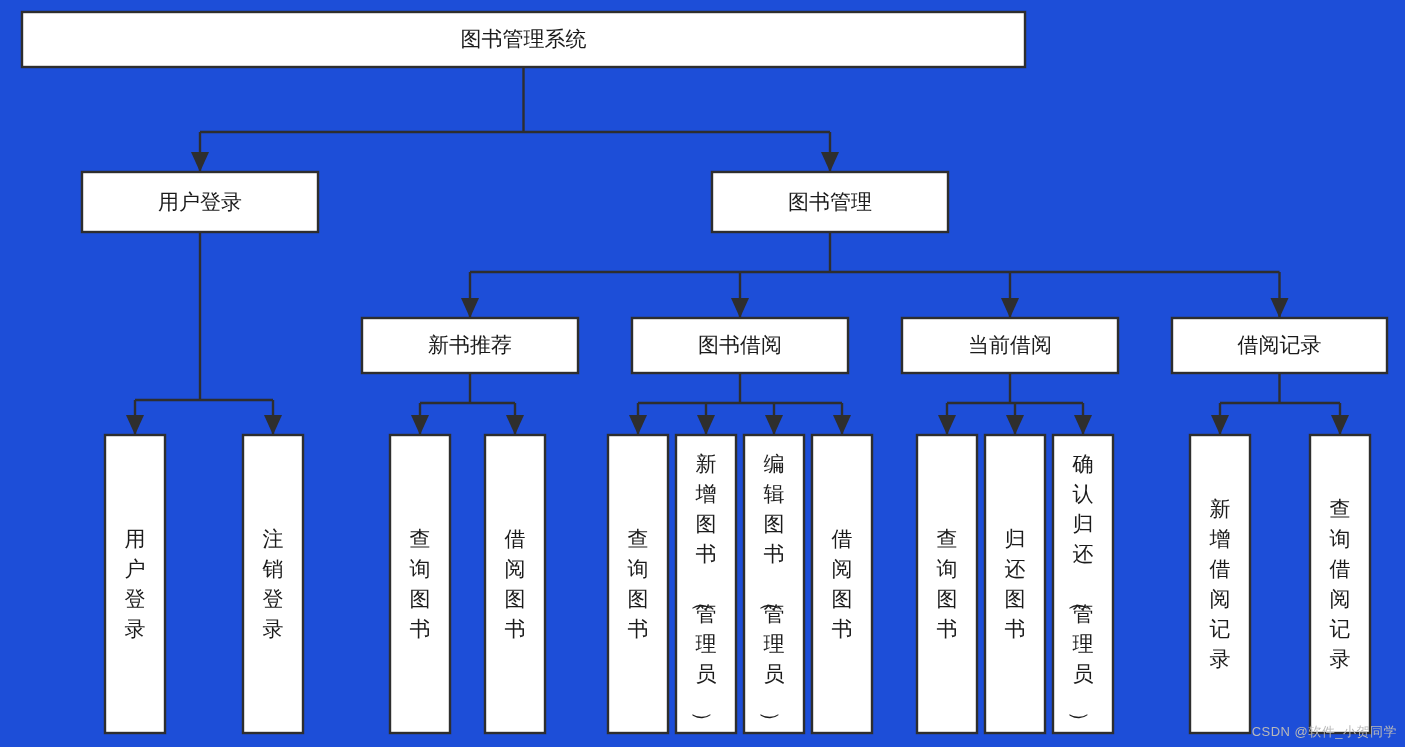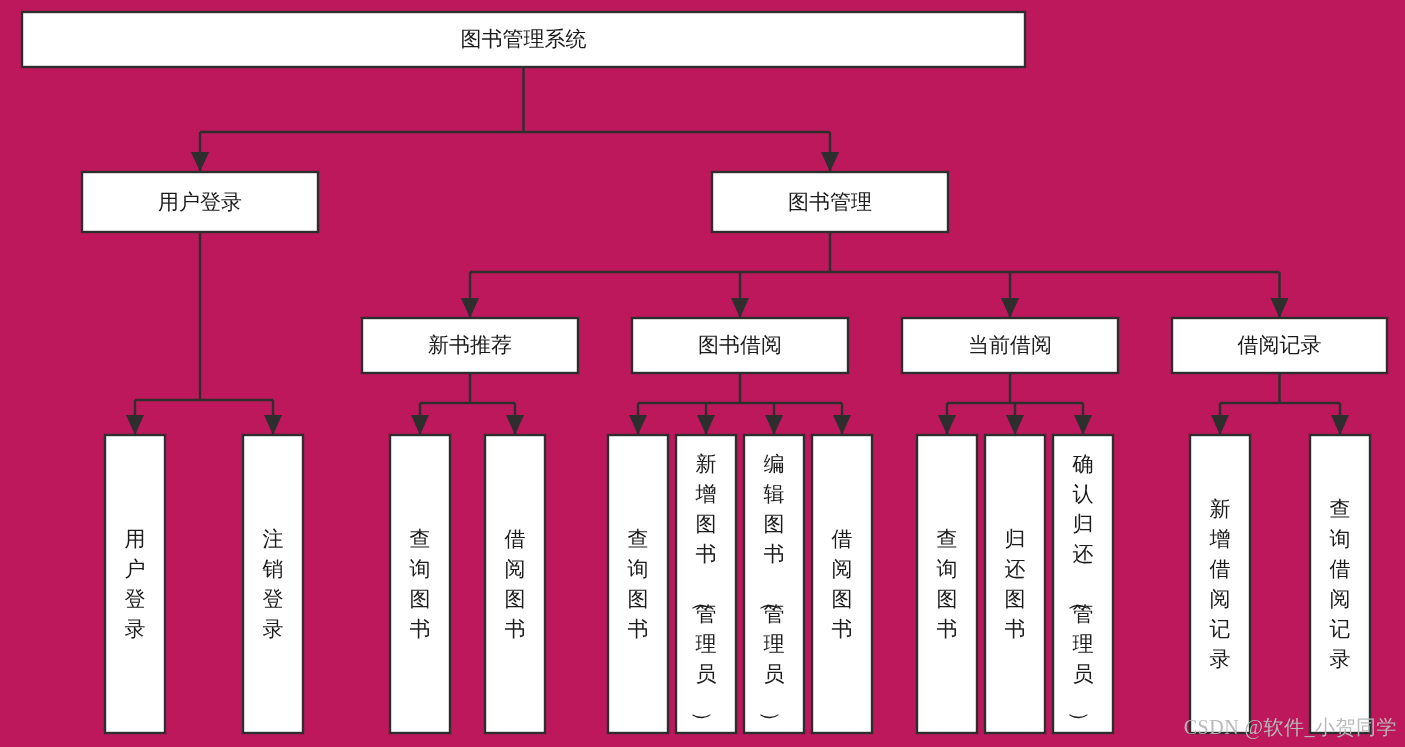--- a/index.html
+++ b/index.html
@@ -10,21 +10,21 @@
   body {
     width: 1405px;
     height: 747px;
     font-family: "Liberation Sans", "DejaVu Sans", sans-serif;
     overflow: hidden;
   }
   #diagram-root {
     position: relative;
     width: 1405px;
     height: 747px;
-    background: #be185d;
+    background: #1d4ed8;
   }
   svg.diagram {
     position: absolute;
     top: 0;
     left: 0;
     width: 1405px;
     height: 747px;
     display: block;
   }
   .node-box {
@@ -54,22 +54,22 @@
     font-family: "Liberation Sans", "DejaVu Sans", sans-serif;
     font-size: 21px;
     fill: #1b1b1b;
     text-anchor: middle;
     white-space: pre;
   }
   .watermark {
     position: absolute;
     right: 8px;
     bottom: 6px;
-    font-family: Liberation Serif, serif;
-    font-size: 20px;
+    font-family: Liberation Sans, sans-serif;
+    font-size: 13px;
     color: #b9b9b9;
     letter-spacing: 0.5px;
     user-select: none;
     white-space: nowrap;
   }
 </style>
 </head>
 <body>
 
 <div id="diagram-root">

